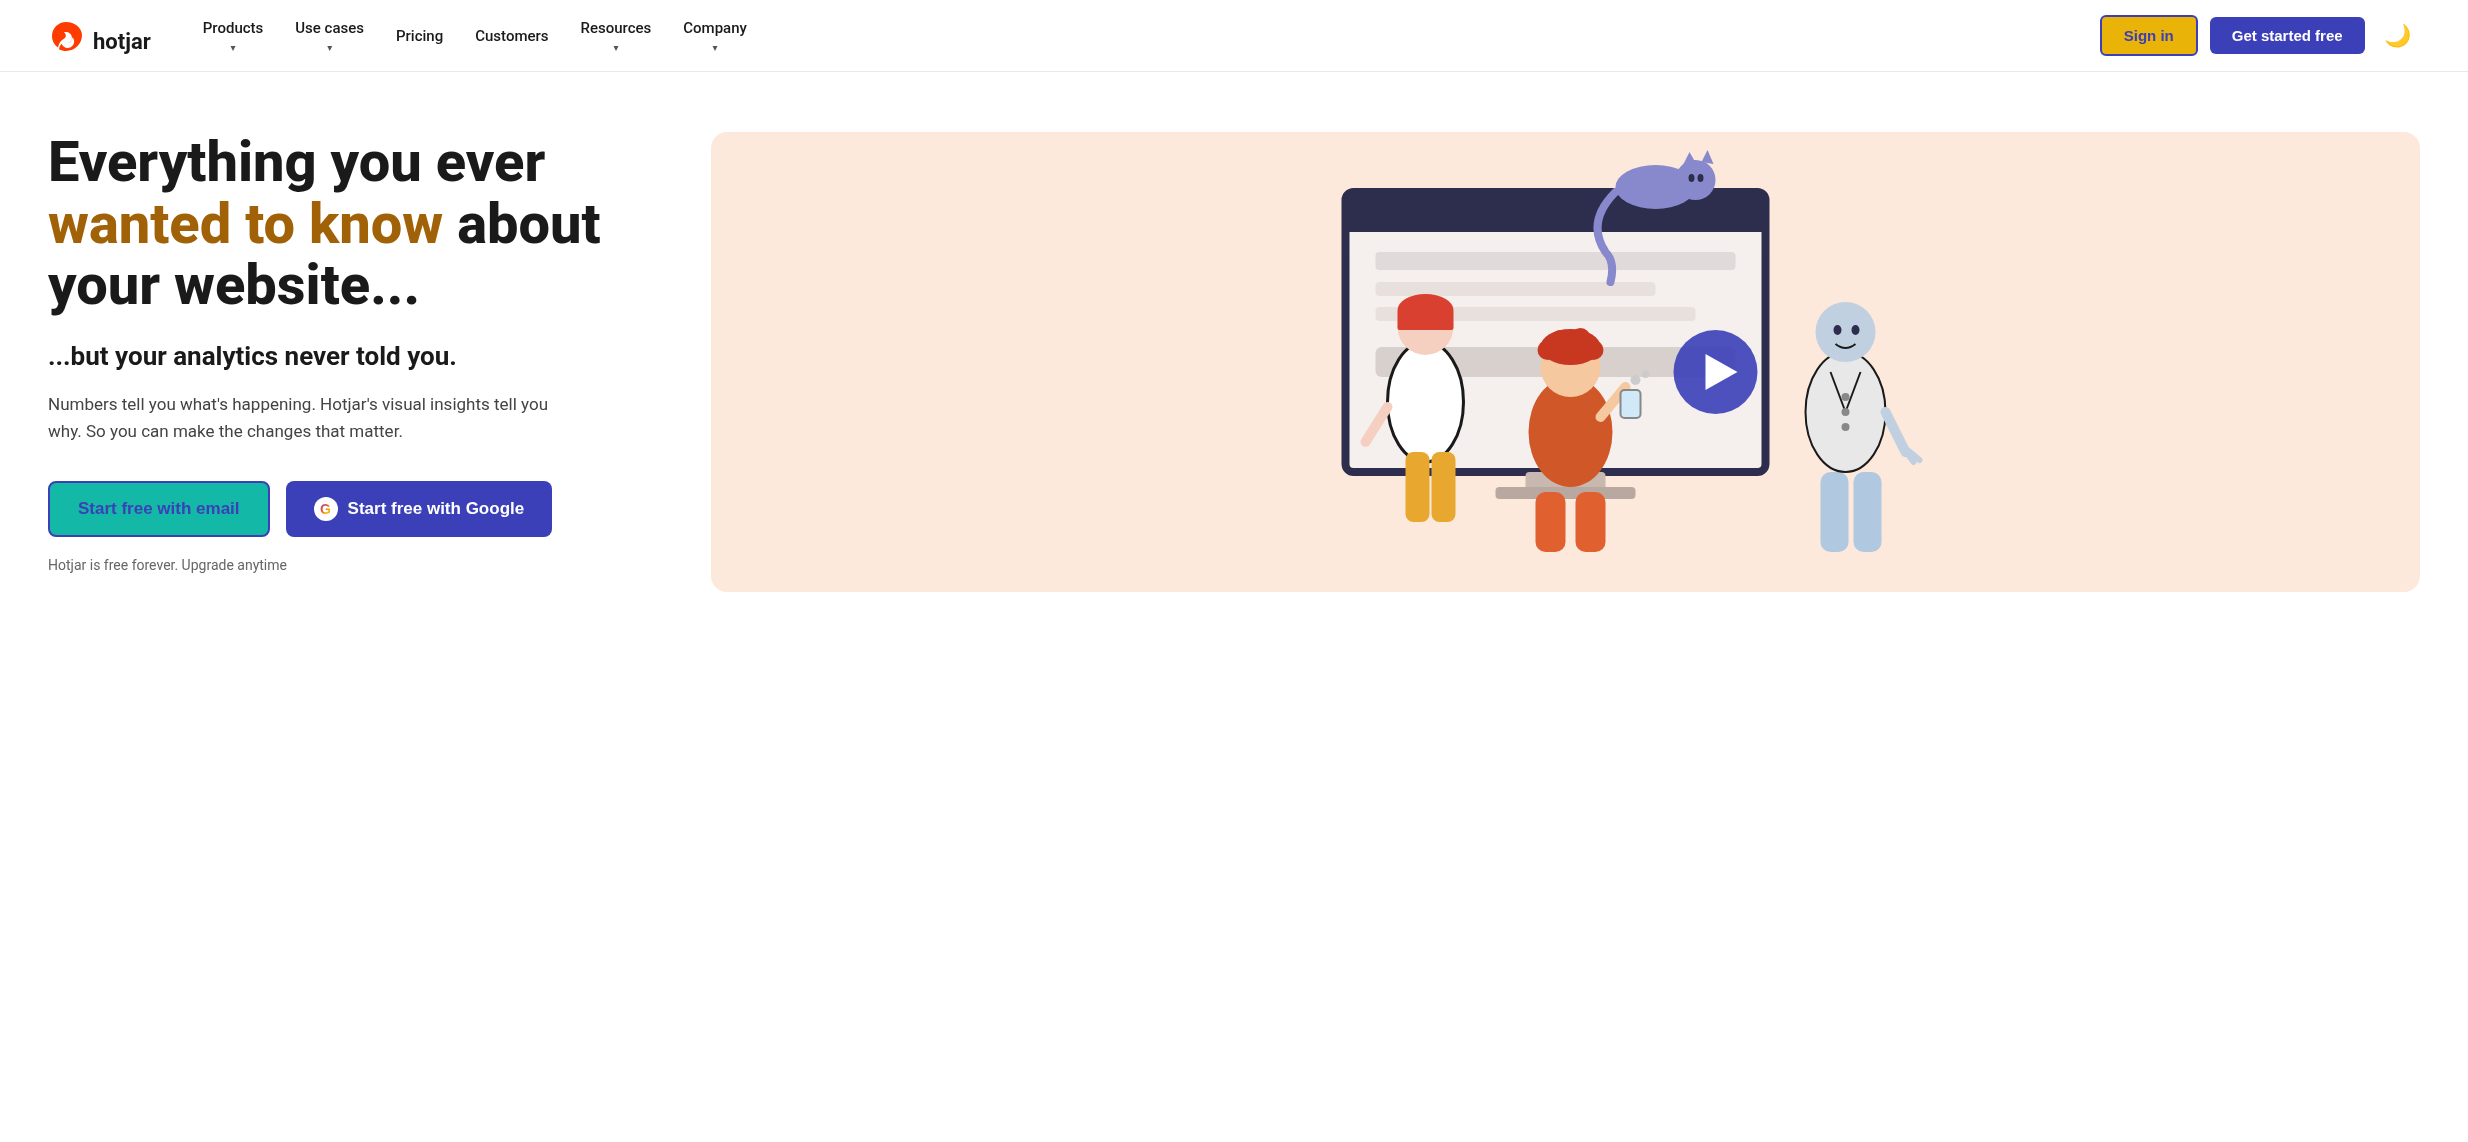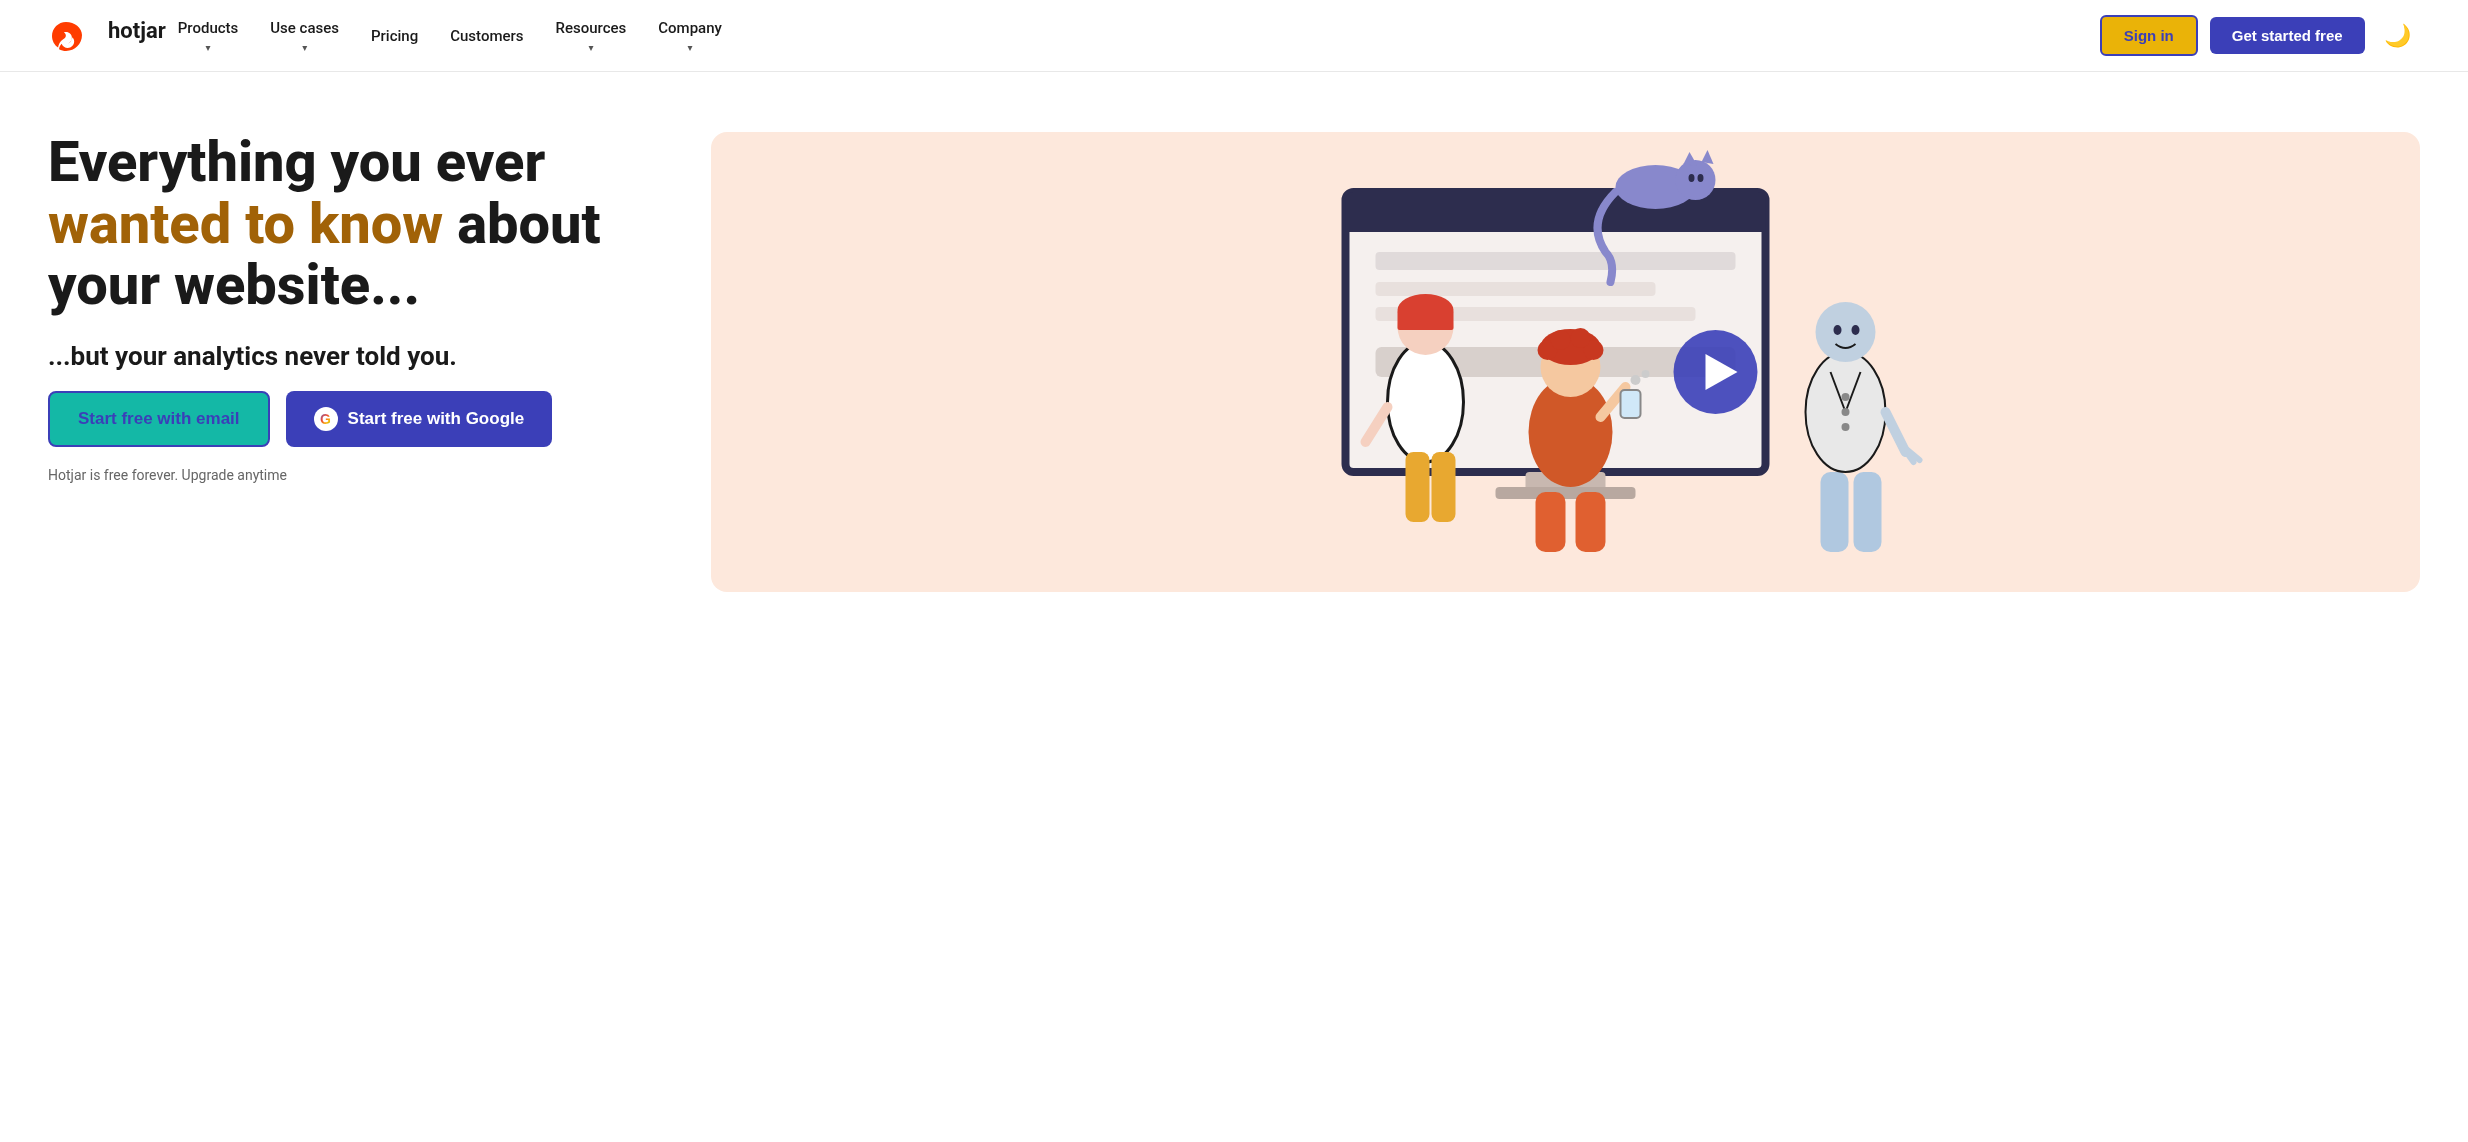--- a/index.html
+++ b/index.html
@@ -5,21 +5,21 @@
     * { margin: 0; padding: 0; box-sizing: border-box; }
     body { font-family: -apple-system, BlinkMacSystemFont, 'Segoe UI', Roboto, sans-serif; background: #fff; color: #1a1a1a; }
 
     
     nav {
       display: flex; align-items: center;
       padding: 0 48px; height: 72px;
       border-bottom: 1px solid #e8e8e8;
       position: relative; z-index: 10;
     }
-    .logo-area { display: flex; align-items: flex-start; gap: 24px; }
+    .logo-area { display: flex; align-items: flex-end; gap: 9px; margin-right: 40px; }
     .logo-icon { width: 36px; height: 36px; }
     .logo-text { font-size: 22px; font-weight: 700; color: #1a1a1a; }
     .nav-links { display: flex; align-items: center; gap: 8px; flex: 1; }
     .nav-item {
       display: flex; align-items: center; gap: 4px;
       padding: 8px 12px; font-size: 15px; font-weight: 500;
       color: #1a1a1a; cursor: pointer; border-radius: 6px;
       white-space: nowrap;
       flex-direction: column;
     }
@@ -140,20 +140,21 @@
 </nav>
 
 <section class="hero">
   <div class="hero-left">
     <h1 class="hero-heading">
       <span>Everything you ever</span><br>
       <span class="highlight">wanted to know</span>
       <span> about<br>your website...</span>
     </h1>
     <p class="hero-subheading">...but your analytics never told you.</p>
+    <p class="hero-body">Numbers tell you what's happening. Hotjar's visual insights tell you why. So you can make the changes that matter.</p>
     <div class="cta-buttons">
       <button class="btn-email">Start free with email</button>
       <button class="btn-google">
         <span class="google-icon">
           <span class="google-g">G</span>
         </span>
         <span>Start free with Google</span>
       </button>
     </div>
     <p class="free-note">Hotjar is free forever. Upgrade anytime</p>

